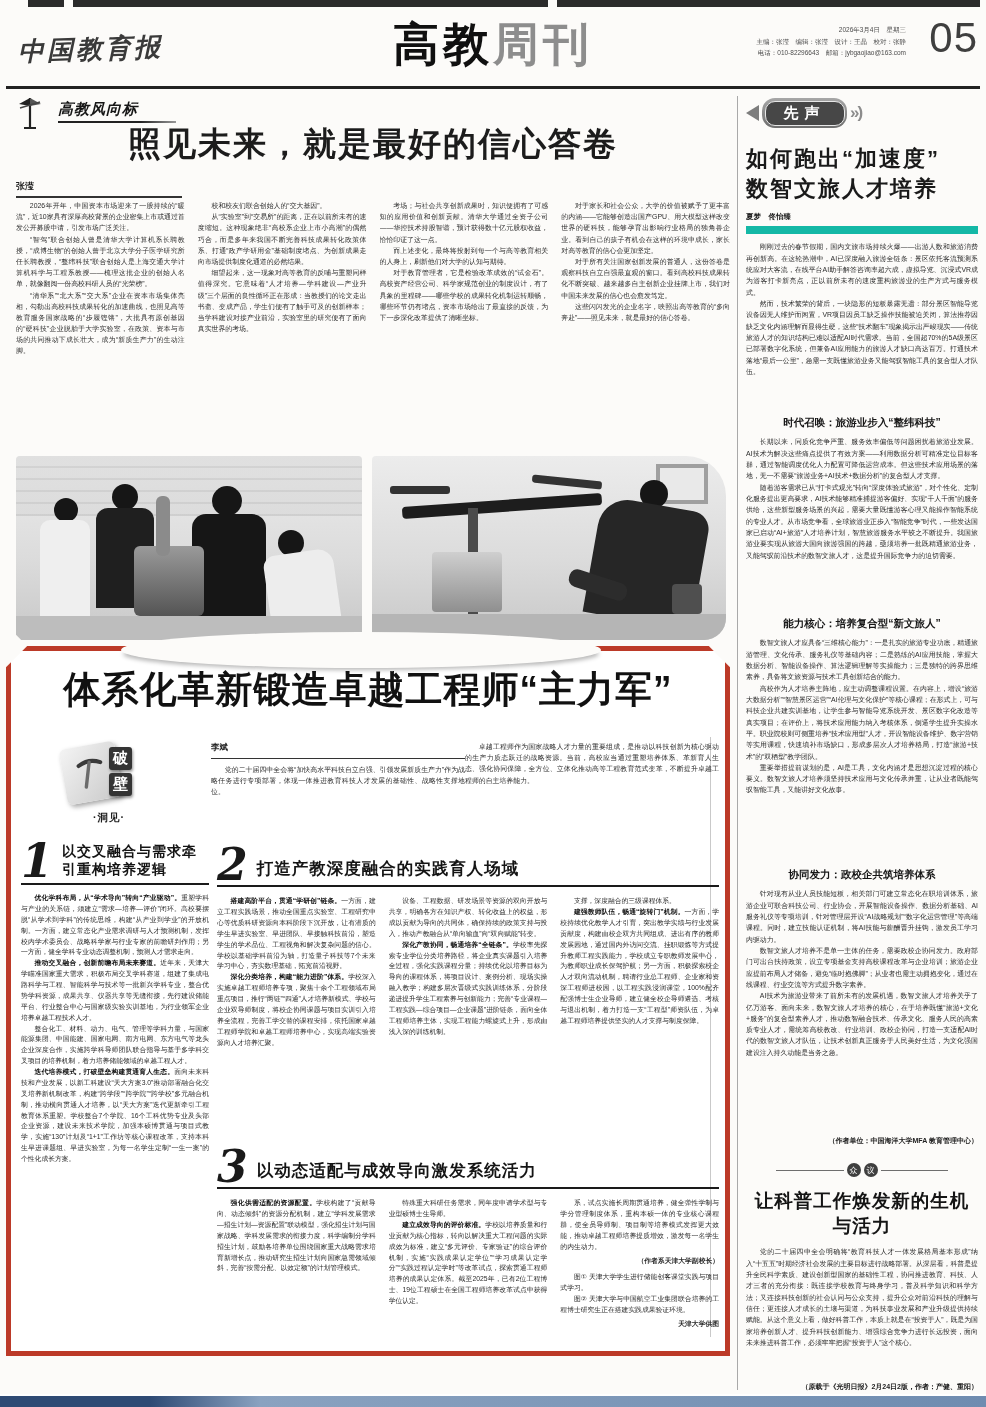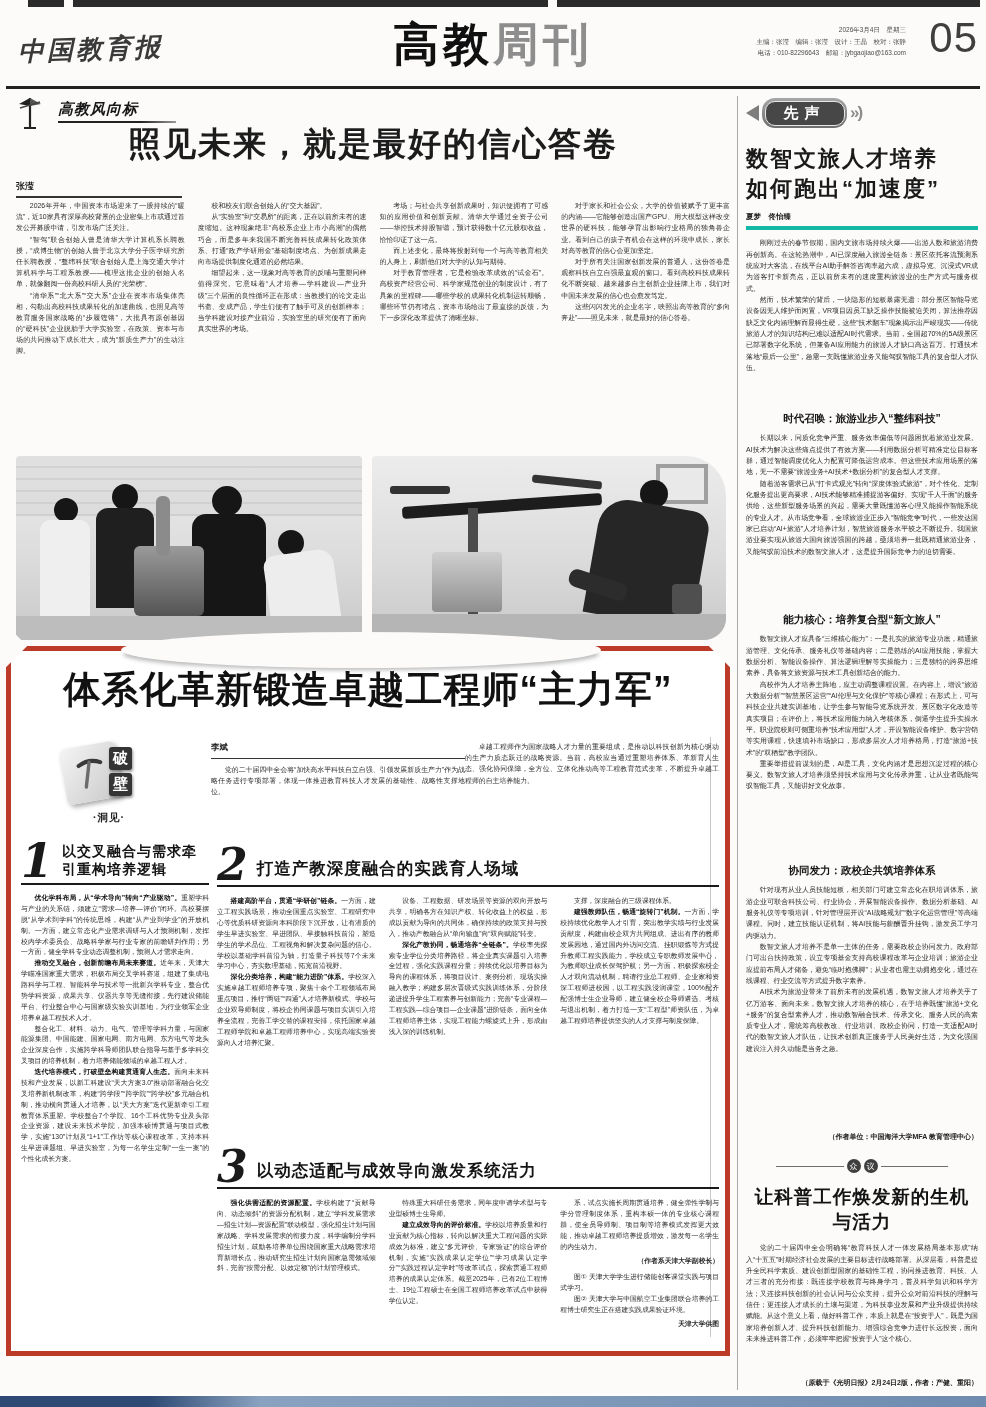--- a/index.html
+++ b/index.html
@@ -84,21 +84,21 @@
 
   
   .side-divider { position:absolute; left:737px; top:96px; height:1294px; width:1px; background:#a9a9a9; }
   .sidebar { position:absolute; left:746px; top:98px; width:232px; }
   .xs-row { display:flex; align-items:center; gap:3px; margin-bottom:16px; }
   .xs-speaker { width:0; height:0; border-top:8px solid transparent; border-bottom:8px solid transparent; border-right:13px solid #7d7d7d; }
   .xs-capsule { background:linear-gradient(#a7a7a7,#6e6e6e); padding:2.5px; border-radius:13px; }
   .xs-inner { background:#474747; color:#fff; border-radius:10px; padding:2px 18px; font-size:15px; font-weight:900; letter-spacing:6px; border:1px solid #e7e7e7; }
   .xs-arcs { color:#8c8c8c; font-size:17px; font-weight:bold; letter-spacing:-2px; }
   .side-h1 { font-size:22px; font-weight:900; color:#1a1a1a; line-height:1.35; letter-spacing:2px; margin-bottom:9px; }
-  .side-byline { font-size:7.5px; font-weight:bold; color:#222; border-bottom:4px solid #14b8a6; padding-bottom:4px; }
+  .side-byline { font-size:7.5px; font-weight:bold; color:#222; border-bottom:8px solid #14b8a6; padding-bottom:4px; }
   .sblock { font-size:6.9px; line-height:1.64; text-align:justify; overflow:hidden; }
   .sb-intro { height:166px; margin-top:7px; }
   .sb1 { height:172px; } .sb2 { height:222px; } .sb3 { height:244px; }
   .side-sub { text-align:center; font-size:10.5px; font-weight:900; color:#161616; margin:9px 0 6px; }
   .side-attr { text-align:right; font-size:7px; font-weight:bold; color:#222; margin-top:4px; }
   .zy-divider { display:flex; align-items:center; justify-content:center; gap:3px; margin:17px 30px 11px; }
   .zy-line { flex:1; height:1px; background:#6e6e6e; }
   .zy-circle { width:14px; height:14px; border-radius:50%; background:#3f3f3f; color:#fff; font-size:8px; display:flex; align-items:center; justify-content:center; }
   .side-h2 { text-align:center; font-size:18.5px; font-weight:900; color:#141414; letter-spacing:1px; margin-bottom:8px; }
   .sb4 { height:132px; }
@@ -287,22 +287,22 @@
   <div class="sidebar">
     <div class="xs-row">
       <div class="xs-speaker"></div>
       <div class="xs-capsule">
         <div class="xs-inner">先声</div>
       </div>
       <div class="xs-arcs">»)</div>
     </div>
 
     <div class="side-h1">
+      <div>如何跑出“加速度”</div>
       <div>数智文旅人才培养</div>
-      <div>如何跑出“加速度”</div>
     </div>
     <div class="side-byline">夏梦　佟怡臻</div>
 
     <div class="sblock sb-intro">
         <p class="para">刚刚过去的春节假期，国内文旅市场持续火爆——出游人数和旅游消费再创新高。在这轮热潮中，AI已深度融入旅游全链条：景区依托客流预测系统应对大客流，在线平台AI助手解答咨询率超六成，虚拟导览、沉浸式VR成为游客打卡新亮点，正以前所未有的速度重构旅游业的生产方式与服务模式。</p>
         <p class="para">然而，技术繁荣的背后，一块隐形的短板暴露无遗：部分景区智能导览设备因无人维护而闲置，VR项目因员工缺乏操作技能被迫关闭，算法推荐因缺乏文化内涵理解而显得生硬，这些“技术翻车”现象揭示出严峻现实——传统旅游人才的知识结构已难以适配AI时代需求。当前，全国超70%的5A级景区已部署数字化系统，但兼备AI应用能力的旅游人才缺口高达百万。打通技术落地“最后一公里”，急需一支既懂旅游业务又能驾驭智能工具的复合型人才队伍。</p>
       </div>
 
     <div class="side-sub">时代召唤：旅游业步入“整纬科技”</div>
     <div class="sblock sb1">

